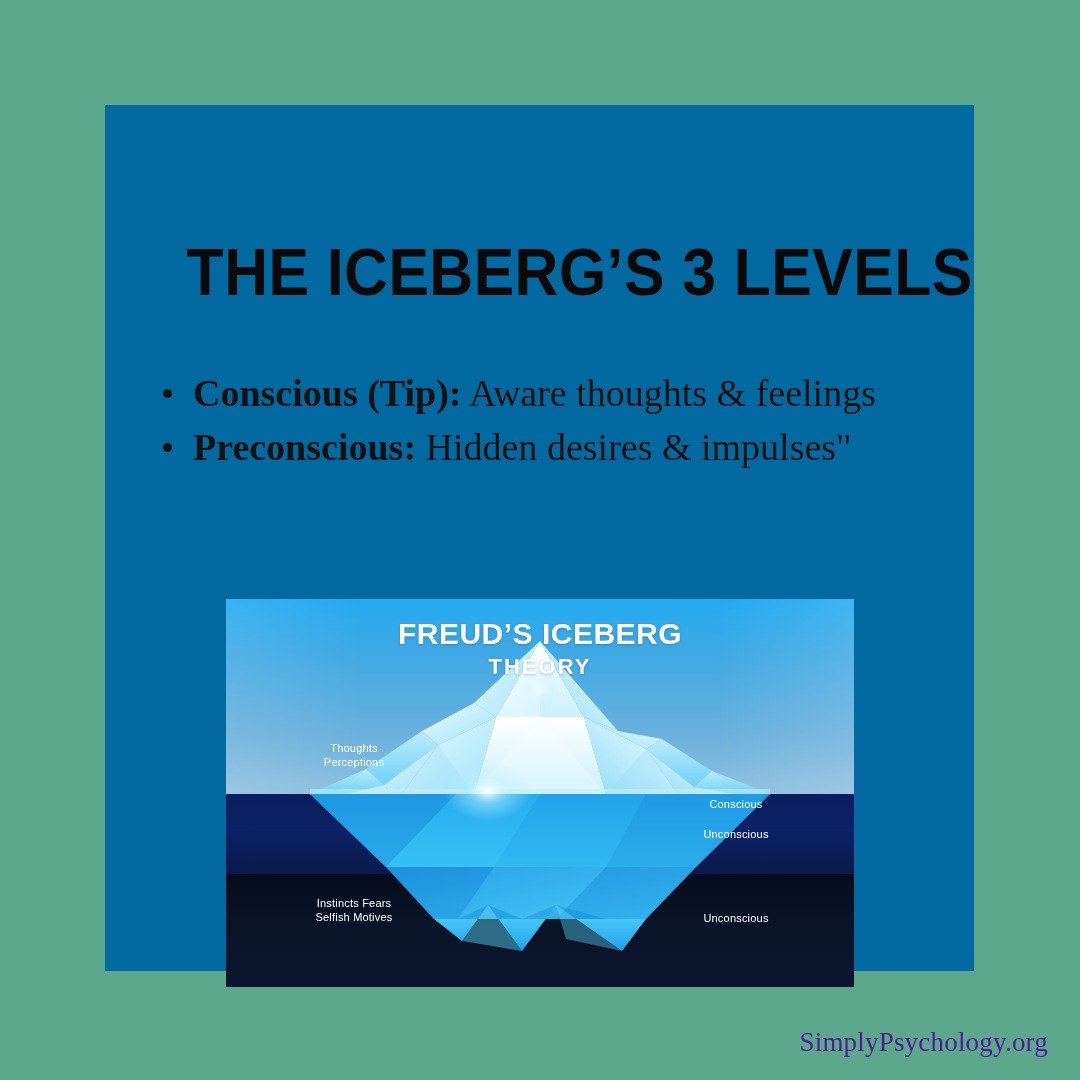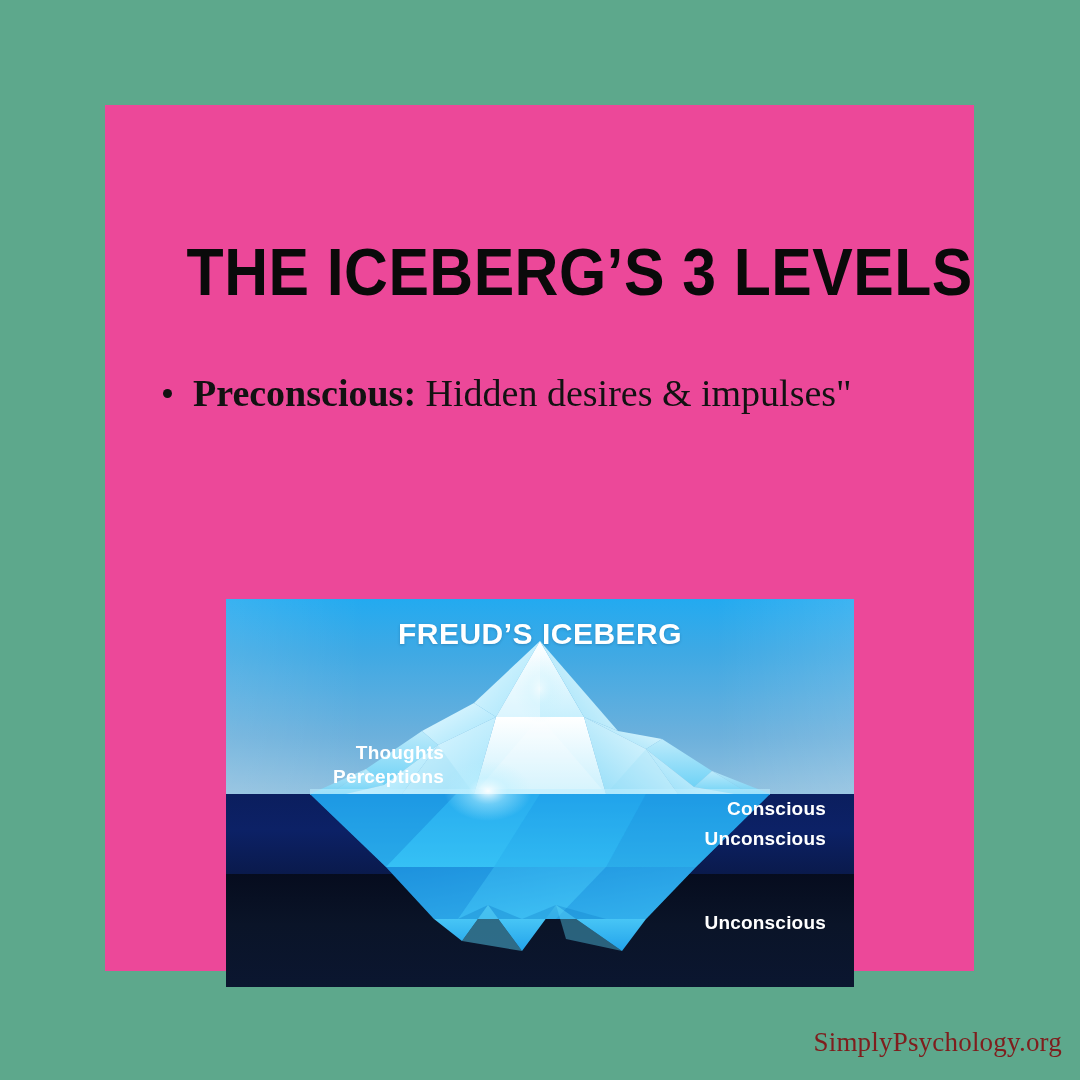--- a/index.html
+++ b/index.html
@@ -21,21 +21,21 @@
     background: #5DA88C;
   }
 
   
   .card {
     position: absolute;
     left: 105px;
     top: 105px;
     width: 869px;
     height: 866px;
-    background: #ec4899;
+    background: #0369a1;
   }
 
   
   .title {
     position: absolute;
     left: 50px;
     top: 90px;
     width: 790px;
     font-family: "Liberation Sans", sans-serif;
     font-weight: 700;
@@ -152,77 +152,82 @@
     width: 628px;
     height: 357px;
     z-index: 4;
   }
   .iceberg-wrap svg { display: block; width: 100%; height: 100%; }
 
   .fig-label {
     position: absolute;
     color: #ffffff;
     font-family: "Liberation Sans", sans-serif;
-    font-weight: 700;
-    font-size: 19px;
+    font-weight: 400;
+    font-size: 11px;
     line-height: 1.28;
     letter-spacing: 0.2px;
-    text-align: right;
+    text-align: center;
     z-index: 7;
     white-space: pre-line;
   }
   .lbl-left  { left: 38px;  width: 180px; }
   .lbl-right { right: 28px; width: 180px; }
 
   .lbl-l1 { top: 142px; }
   .lbl-l2 { top: 222px; }
   .lbl-l3 { top: 297px; }
   .lbl-r1 { top: 150px; margin-top: 48px; }
   .lbl-r2 { top: 228px; }
   .lbl-r3 { top: 312px; }
 
   
   .footer {
     position: absolute;
-    right: 18px;
+    right: 32px;
     bottom: 22px;
     font-family: "Liberation Serif", serif;
     font-size: 27px;
-    color: #7f1d1d;
+    color: #4c1d95;
     letter-spacing: 0.2px;
   }
 </style>
 </head>
 <body>
 
 <div class="poster">
 
   <div class="card">
 
     <h1 class="title">THE ICEBERG’S 3 LEVELS</h1>
 
     <div class="bullets">
 
+      <div class="bullet-row">
+        <span class="bullet-dot"></span>
+        <span class="bullet-lead">Conscious (Tip):</span><span class="bullet-rest"> Aware thoughts &amp; feelings</span>
+      </div>
 
 
       <div class="bullet-row">
         <span class="bullet-dot"></span>
         <span class="bullet-lead">Preconscious:</span><span class="bullet-rest"> Hidden desires &amp; impulses"</span>
       </div>
 
     </div>
 
     <div class="figure">
 
       <div class="band-sky"></div>
       <div class="band-mid"></div>
       <div class="band-deep"></div>
 
       <div class="fig-title">
         <span class="l1">FREUD’S ICEBERG</span>
+        <span class="l2">THEORY</span>
       </div>
 
       <div class="iceberg-wrap">
         <svg viewBox="0 0 628 357" preserveAspectRatio="none" aria-hidden="true">
           <defs>
             <linearGradient id="gTopA" x1="0" y1="0" x2="0" y2="1">
               <stop offset="0" stop-color="#FFFFFF"></stop>
               <stop offset="1" stop-color="#C9F0FD"></stop>
             </linearGradient>
             <linearGradient id="gTopB" x1="0" y1="0" x2="1" y2="1">
@@ -314,20 +319,22 @@
             <polygon points="84,195 160,268 208,320 236,342 262,306 296,352 330,306 396,352 420,320 470,268 544,195 314,195" fill="none"></polygon>
           </g>
 
           <ellipse cx="262" cy="192" rx="44" ry="30" fill="url(#glow)"></ellipse>
           <ellipse cx="314" cy="90" rx="26" ry="34" fill="url(#glow)" opacity="0.45"></ellipse>
         </svg>
       </div>
 
       <div class="fig-label lbl-left lbl-l1">Thoughts
 Perceptions</div>
+      <div class="fig-label lbl-left lbl-l3">Instincts Fears
+Selfish Motives</div>
 
       <div class="fig-label lbl-right lbl-r1">Conscious</div>
       <div class="fig-label lbl-right lbl-r2">Unconscious</div>
       <div class="fig-label lbl-right lbl-r3">Unconscious</div>
 
     </div>
   </div>
 
   <div class="footer">SimplyPsychology.org</div>
 

